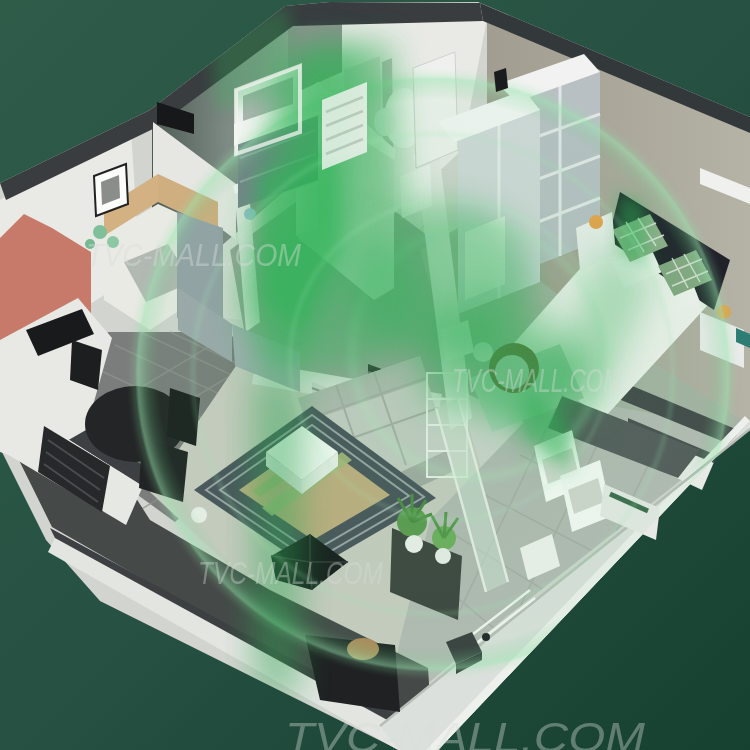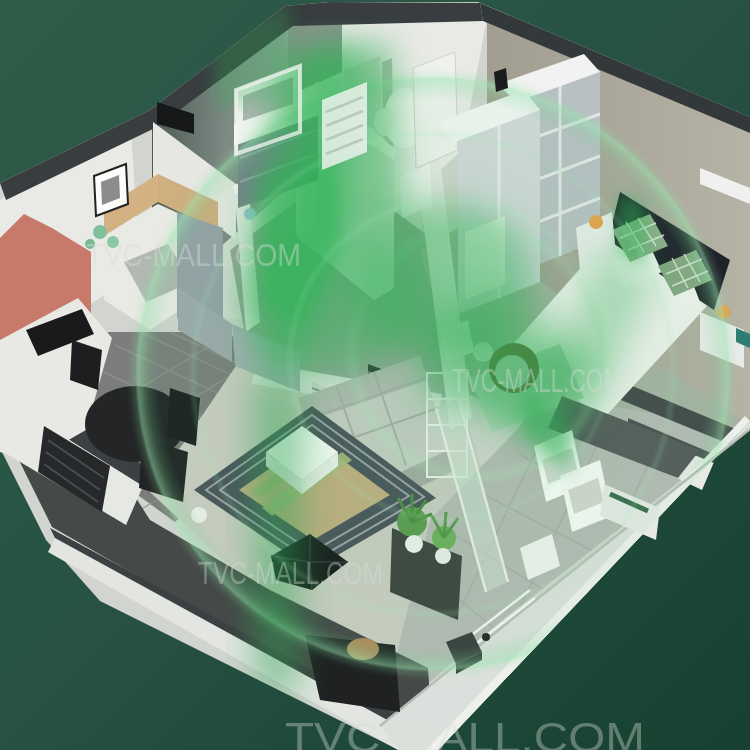--- a/index.html
+++ b/index.html
@@ -1,16 +1,16 @@
 <!DOCTYPE html>
 <html><head>
 <meta charset="utf-8">
 <style>
 html,body{margin:0;padding:0;background:#1a4131;font-family:"Liberation Sans",sans-serif;}
-#stage{position:relative;width:750px;height:750px;overflow:hidden;}
+#stage{position:relative;width:750px;height:750px;overflow:hidden;font-style:italic;}
 </style>
 </head>
 <body>
 <div id="stage">
 <svg width="750" height="750" viewBox="0 0 750 750" xmlns="http://www.w3.org/2000/svg">
 <defs>
 <linearGradient id="bggrad" x1="0" y1="0" x2="1" y2="1">
 <stop offset="0" stop-color="#2f5c49"></stop>
 <stop offset="0.5" stop-color="#265143"></stop>
 <stop offset="1" stop-color="#16402f"></stop>

